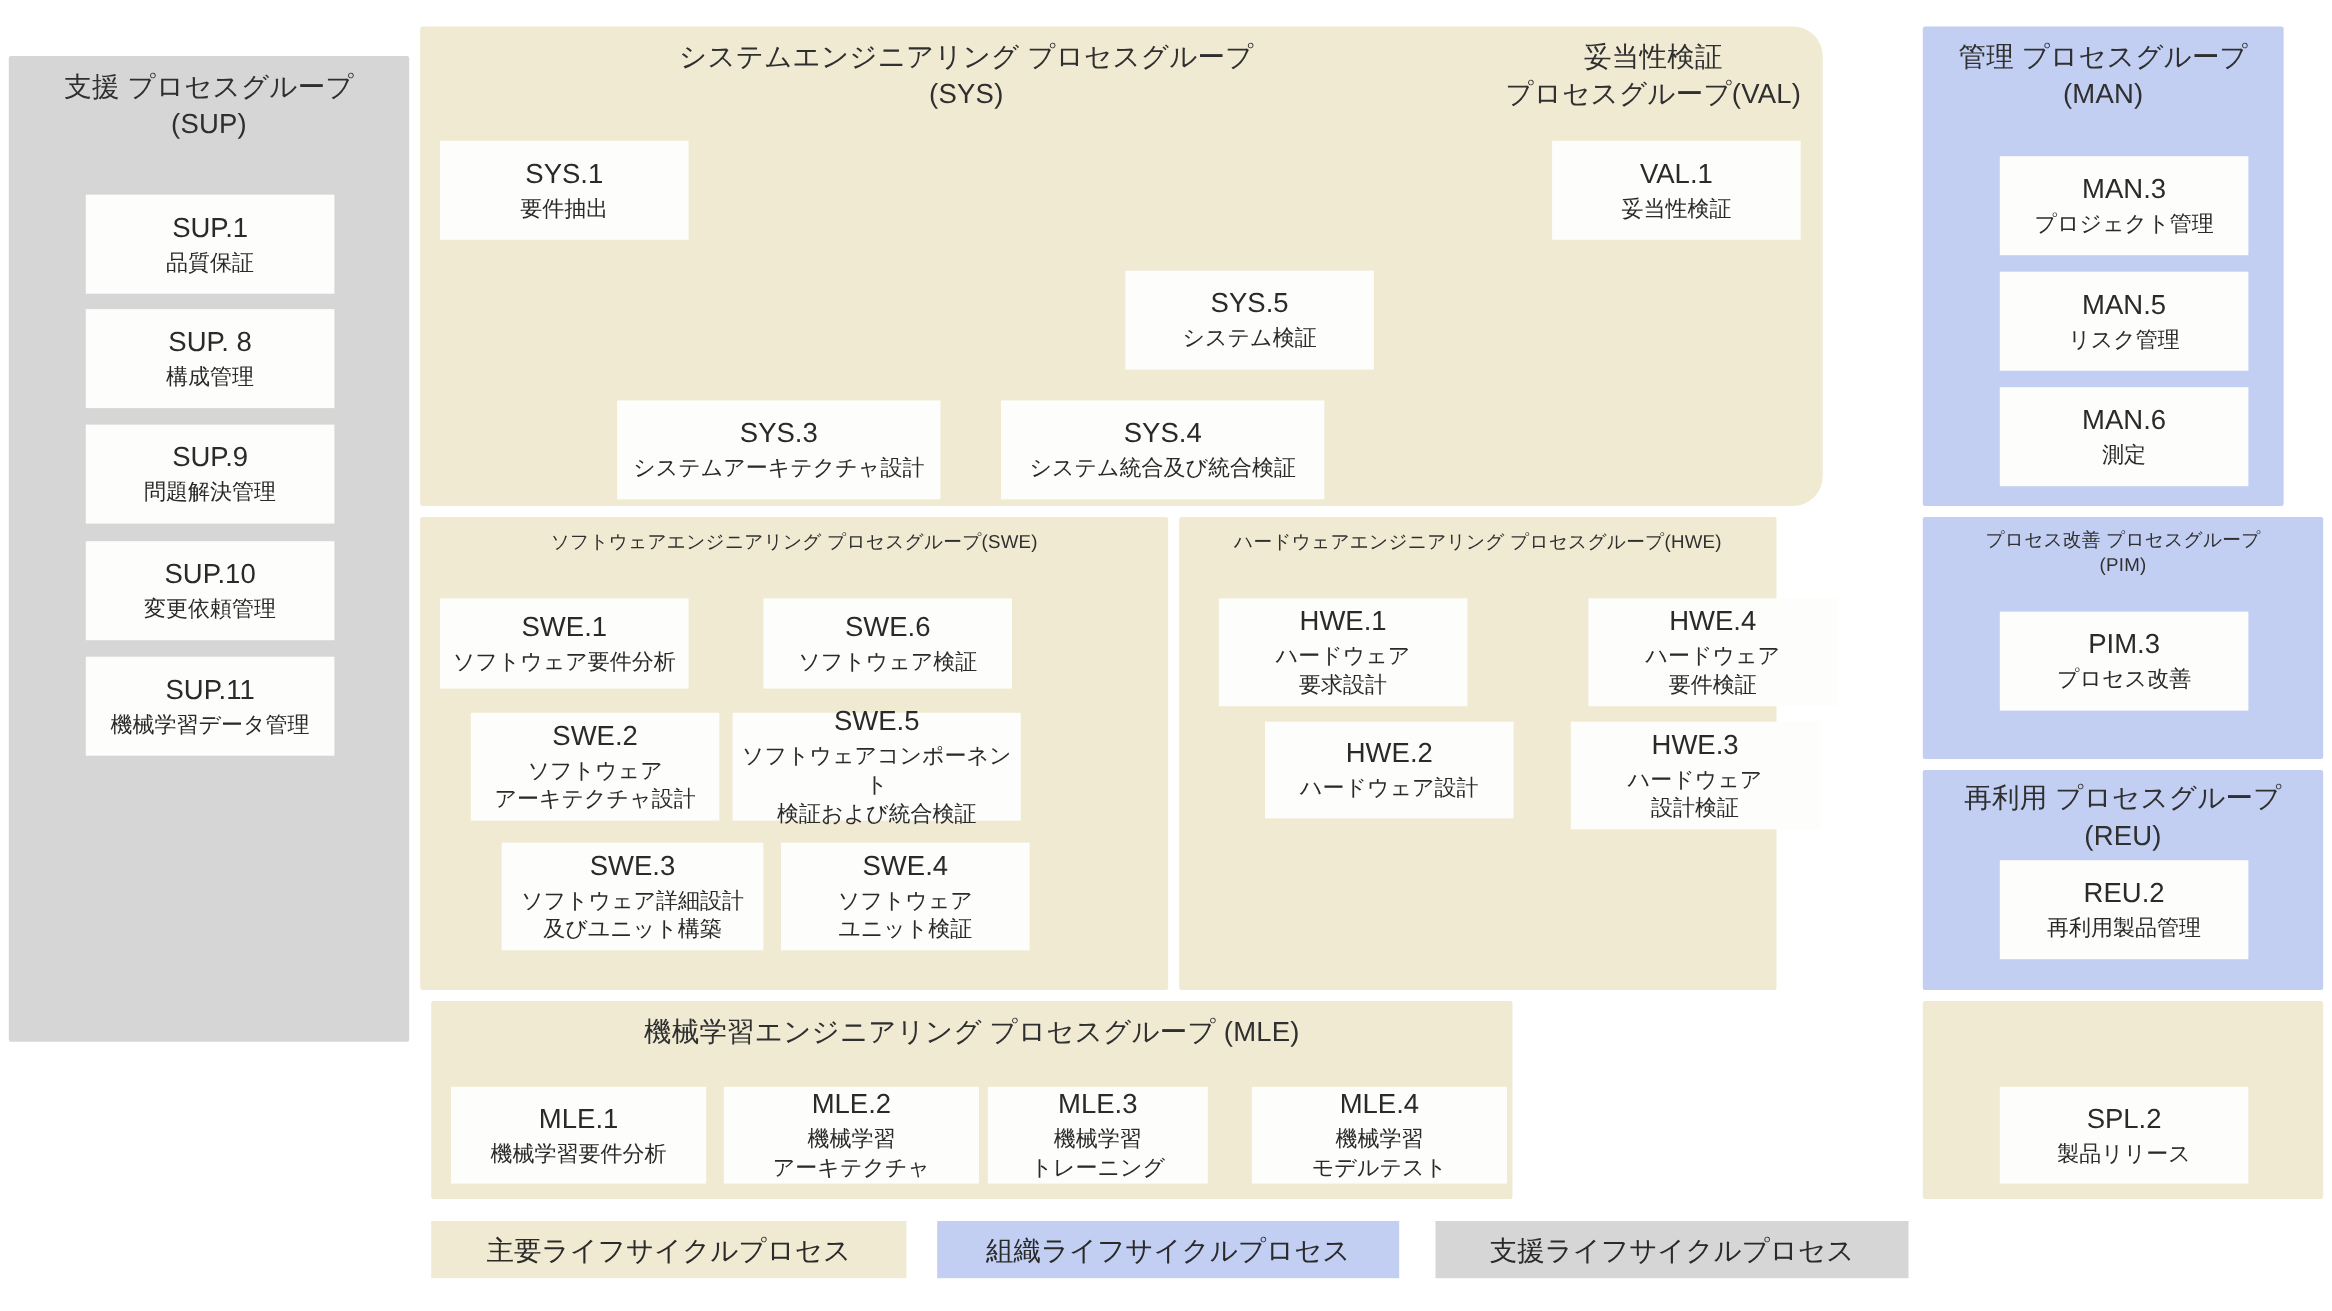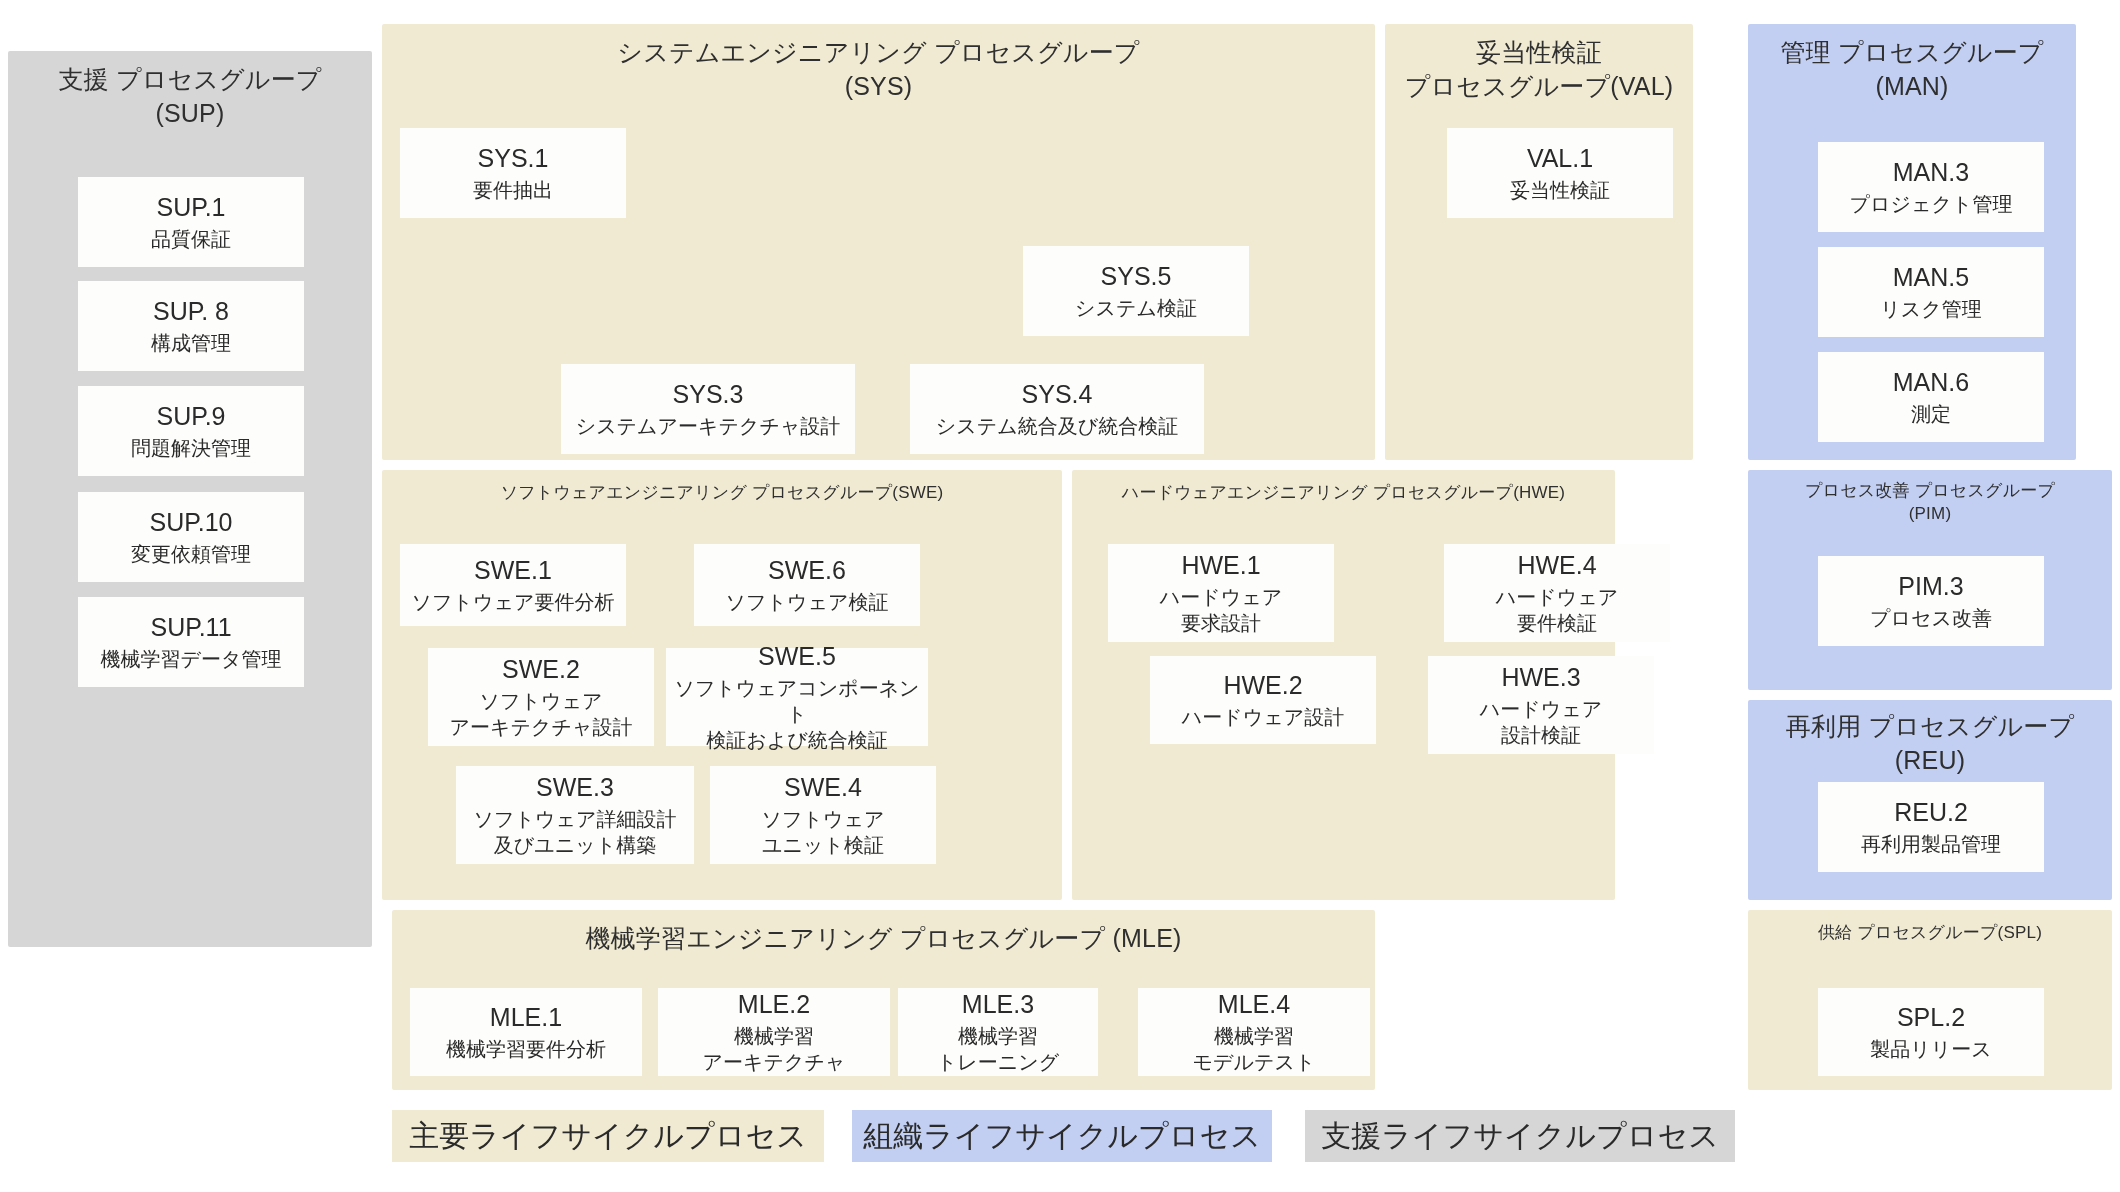--- a/index.html
+++ b/index.html
@@ -71,21 +71,21 @@
     white-space: pre-line;
   }
 
   
   .legend-item {
     position: absolute;
     box-sizing: border-box;
     display: flex;
     align-items: center;
     justify-content: center;
-    font-size: 30px;
+    font-size: 25px;
     color: #2a2a2a;
   }
   .legend-item.beige { background: #f0ead2; }
   .legend-item.blue  { background: #c2cff2; }
   .legend-item.grey  { background: #d6d6d6; }
 </style>
 </head>
 <body>
 
 <div id="canvas">
@@ -129,21 +129,21 @@
     <div class="pbox" style="left:528px; top:340px; width:294px; height:90px;">
       <div class="code">SYS.4</div>
       <div class="name">システム統合及び統合検証</div>
     </div>
     <div class="pbox" style="left:641px; top:222px; width:226px; height:90px;">
       <div class="code">SYS.5</div>
       <div class="name">システム検証</div>
     </div>
   </div>
 
-  <div class="panel beige" style="left:1385px; top:24px; width:308px; height:436px;">
+  <div class="panel beige" style="left:1349px; top:24px; width:308px; height:436px;border-radius:27px;">
     <div class="panel-title" style="top:12px;">妥当性検証
 プロセスグループ(VAL)</div>
     <div class="pbox" style="left:62px; top:104px; width:226px; height:90px;">
       <div class="code">VAL.1</div>
       <div class="name">妥当性検証</div>
     </div>
   </div>
 
   <div class="panel blue" style="left:1748px; top:24px; width:328px; height:436px;">
     <div class="panel-title" style="top:12px;">管理 プロセスグループ
@@ -253,21 +253,20 @@
     </div>
     <div class="pbox" style="left:746px; top:78px; width:232px; height:88px;">
       <div class="code">MLE.4</div>
       <div class="name">機械学習
 モデルテスト</div>
     </div>
   </div>
 
 
   <div class="panel beige" style="left:1748px; top:910px; width:364px; height:180px;">
-    <div class="panel-title small" style="top:12px;">供給 プロセスグループ(SPL)</div>
     <div class="pbox" style="left:70px; top:78px; width:226px; height:88px;">
       <div class="code">SPL.2</div>
       <div class="name">製品リリース</div>
     </div>
   </div>
 
   <div class="legend-item beige" style="left:392px; top:1110px; width:432px; height:52px;">
     <span>主要ライフサイクルプロセス</span>
   </div>
   <div class="legend-item blue" style="left:852px; top:1110px; width:420px; height:52px;">

